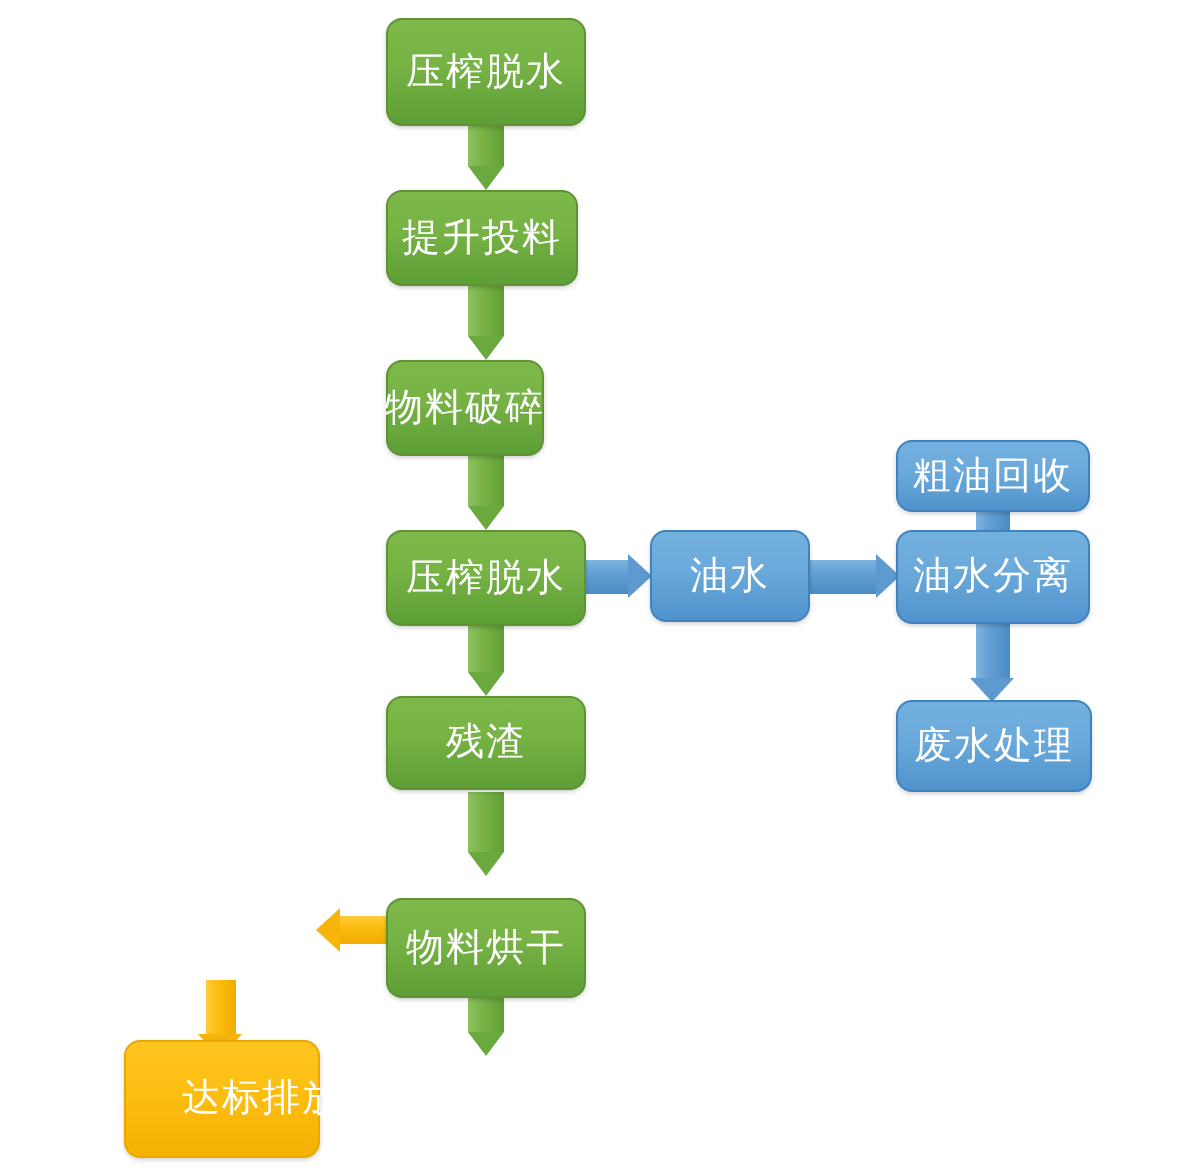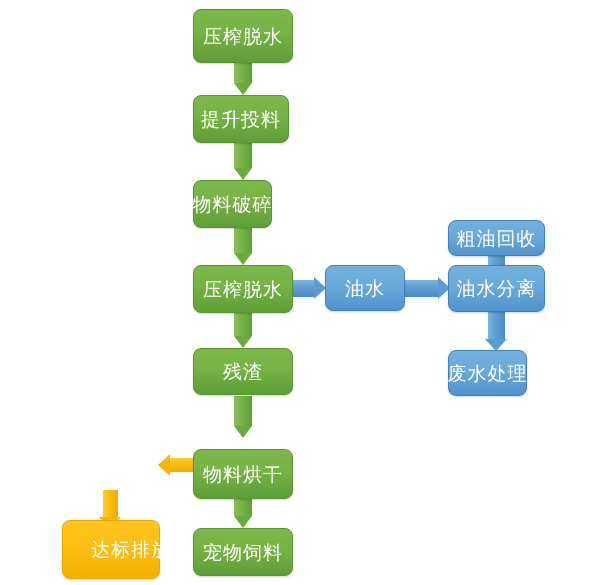--- a/index.html
+++ b/index.html
@@ -159,37 +159,34 @@
   </div>
 
   <div class="node n-green" style="left:193px; top:348px; width:100px; height:47px;">
     <span class="lbl">残渣</span>
   </div>
 
   <div class="node n-green" style="left:193px; top:438px; width:100px; height:50px;margin-top:11px;">
     <span class="lbl">物料烘干</span>
   </div>
 
-  <div class="node n-green" style="left:193px; top:528px; width:100px; height:48px;">
-    <span class="lbl">宠物饲料</span>
-  </div>
 
   <div class="node n-blue" style="left:448px; top:265px; width:97px; height:47px;">
     <span class="lbl">油水分离</span>
   </div>
 
   <div class="node n-blue" style="left:325px; top:265px; width:80px; height:46px;">
     <span class="lbl">油水</span>
   </div>
 
   <div class="node n-blue" style="left:448px; top:195px; width:97px; height:36px;margin-top:25px;">
     <span class="lbl">粗油回收</span>
   </div>
 
-  <div class="node n-blue" style="left:448px; top:350px; width:79px; height:46px;text-align:center;">
+  <div class="node n-blue" style="left:448px; top:350px; width:98px; height:46px;text-align:center;">
     <span class="lbl">废水处理</span>
   </div>
 
 
   <div class="node n-orange" style="left:62px; top:520px; width:98px; height:59px;padding-left:40px;">
     <span class="lbl">达标排放</span>
   </div>
 
 </div>
 

